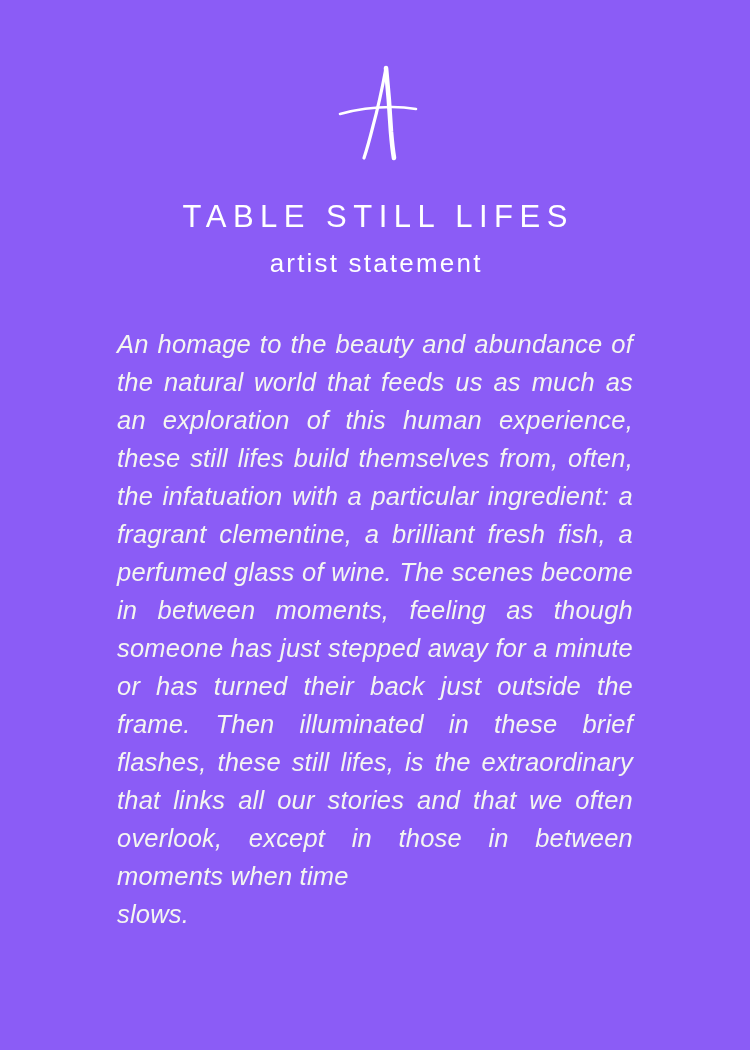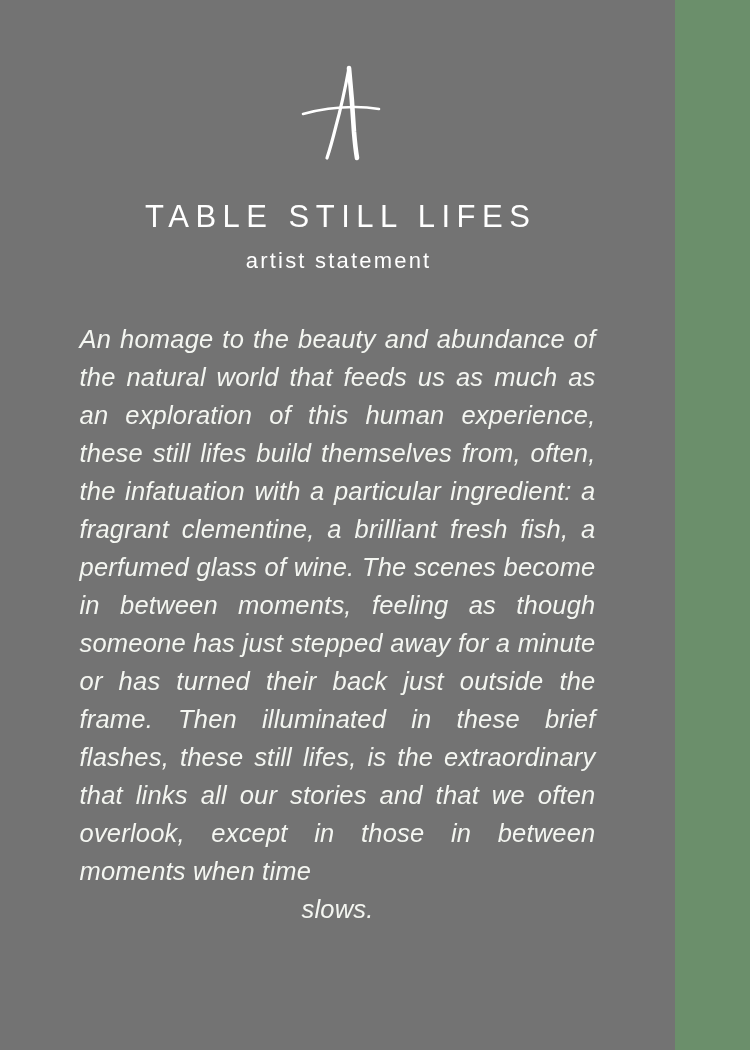--- a/index.html
+++ b/index.html
@@ -8,23 +8,23 @@
   }
   body {
     width: 750px;
     height: 1050px;
     background: #6b8f6b;
     font-family: "Liberation Sans", sans-serif;
     overflow: hidden;
   }
   .page {
     position: relative;
-    width: 675px;
+    width: 750px;
     height: 1050px;
-    background: #737373;
+    background: #8b5cf6;
     box-sizing: border-box;
     display: flex;
     flex-direction: column;
     align-items: center;
   }
   .monogram {
     margin-top: 62px;
     height: 100px;
     display: flex;
     align-items: center;
@@ -43,41 +43,41 @@
     letter-spacing: 6.5px;
     text-transform: uppercase;
     text-align: center;
     line-height: 1.1;
     text-indent: 6.5px;
   }
   .subtitle {
     margin-top: 14px;
     color: #ffffff;
     font-family: "Liberation Sans", sans-serif;
-    font-size: 22px;
+    font-size: 26px;
     font-weight: 400;
     letter-spacing: 2.2px;
     text-align: center;
     text-indent: 2.2px;
   }
   .statement {
     margin-top: 46px;
     width: 516px;
     color: #f4f6f1;
     font-family: Liberation Sans, sans-serif;
     font-style: italic;
     font-size: 25.5px;
     line-height: 38px;
     text-align: justify;
     text-justify: inter-word;
     letter-spacing: 0.2px;
   }
   .statement .last-line {
     display: block;
-    text-align: center;
+    text-align: left;
   }
 </style>
 </head>
 <body>
 
 <div class="page">
 
   <div class="monogram">
     <svg width="110" height="100" viewBox="0 0 110 100" aria-hidden="true">
       <path d="M66 6 C63 22 58 46 53 64 C49 80 46 90 44 96" stroke="#ffffff" stroke-width="3.2" fill="none" stroke-linecap="round"></path>

